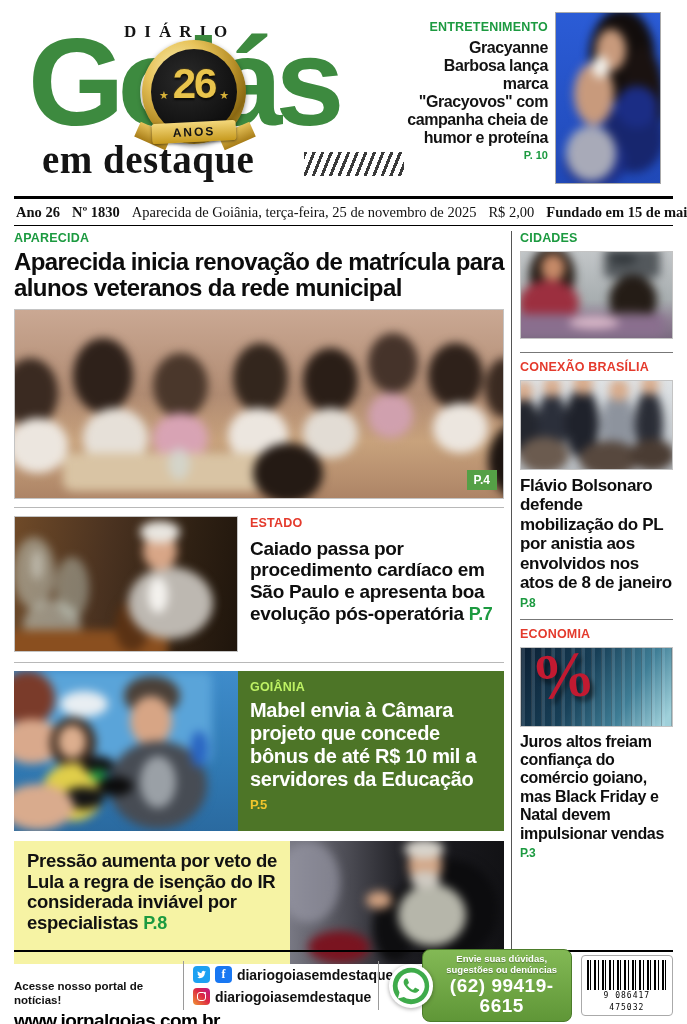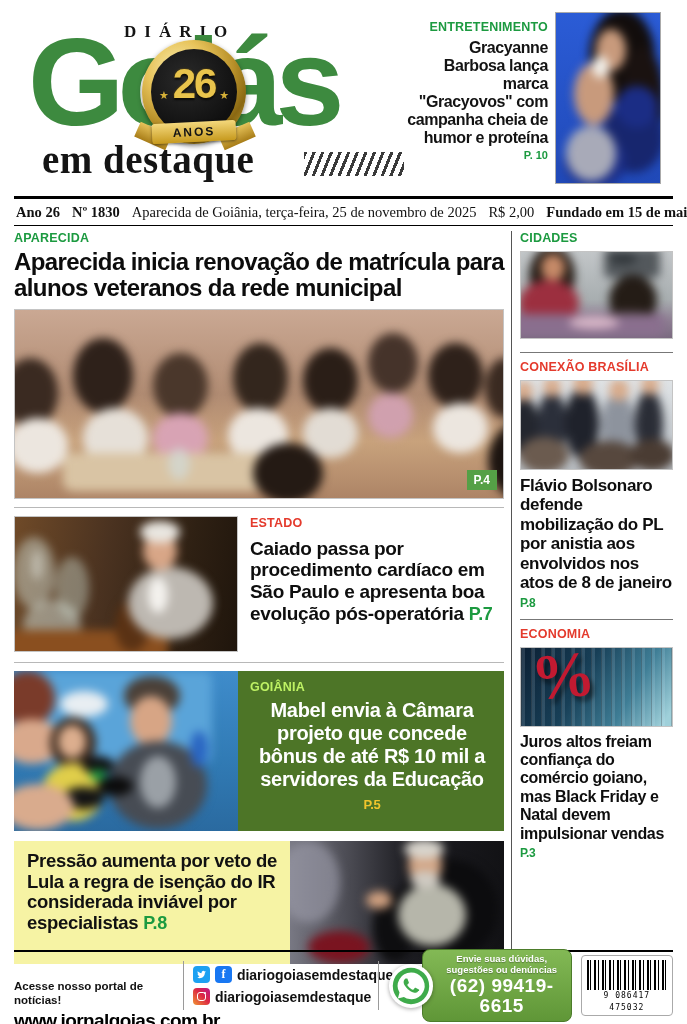--- a/index.html
+++ b/index.html
@@ -56,21 +56,21 @@
                    text-align:justify; margin:3px 0 8px; }
   .rule { border-top:1px solid #b8b8b8; margin:8px 0; }
 
   .estado-row { display:flex; gap:12px; padding-bottom:2px; }
   .estado-text { flex:1; }
   .estado-headline { font:700 19px/1.14 "Liberation Sans",sans-serif; letter-spacing:-.3px; color:#0e0e0e; margin-top:7px; }
   .pref-green { color:#1c9a40; font-size:18px; }
 
   .goiania-panel { display:flex; background:#4d7527; height:160px; overflow:hidden; }
   .goiania-text { flex:1; padding:9px 10px 6px 12px; }
-  .goiania-headline { font:700 20px/1.15 "Liberation Sans",sans-serif; letter-spacing:-.3px; color:#fff; margin-top:4px;text-align:center; }
+  .goiania-headline { font:700 20px/1.15 "Liberation Sans",sans-serif; letter-spacing:-.3px; color:#fff; margin-top:4px; }
   .pref-yellow { color:#f0c52c; font-size:13px; }
 
   .fiscal-panel { display:flex; background:#f6f3a4; height:123px; margin-top:10px; overflow:hidden; }
   .fiscal-text { flex:1; padding:8px 8px 6px 13px; }
   .fiscal-headline { font:700 18.5px/1.12 "Liberation Sans",sans-serif; letter-spacing:-.3px; color:#111; margin-top:2px; }
 
   .side-sec { padding-bottom:7px; margin-bottom:7px; border-bottom:1px solid #777; }
   .side-sec:last-child { border-bottom:none; }
   .side-headline { font:700 15px/1.16 "Liberation Sans",sans-serif; letter-spacing:-.35px; color:#0e0e0e; }
   .sh-17 { font-size:17px; line-height:1.14; }

